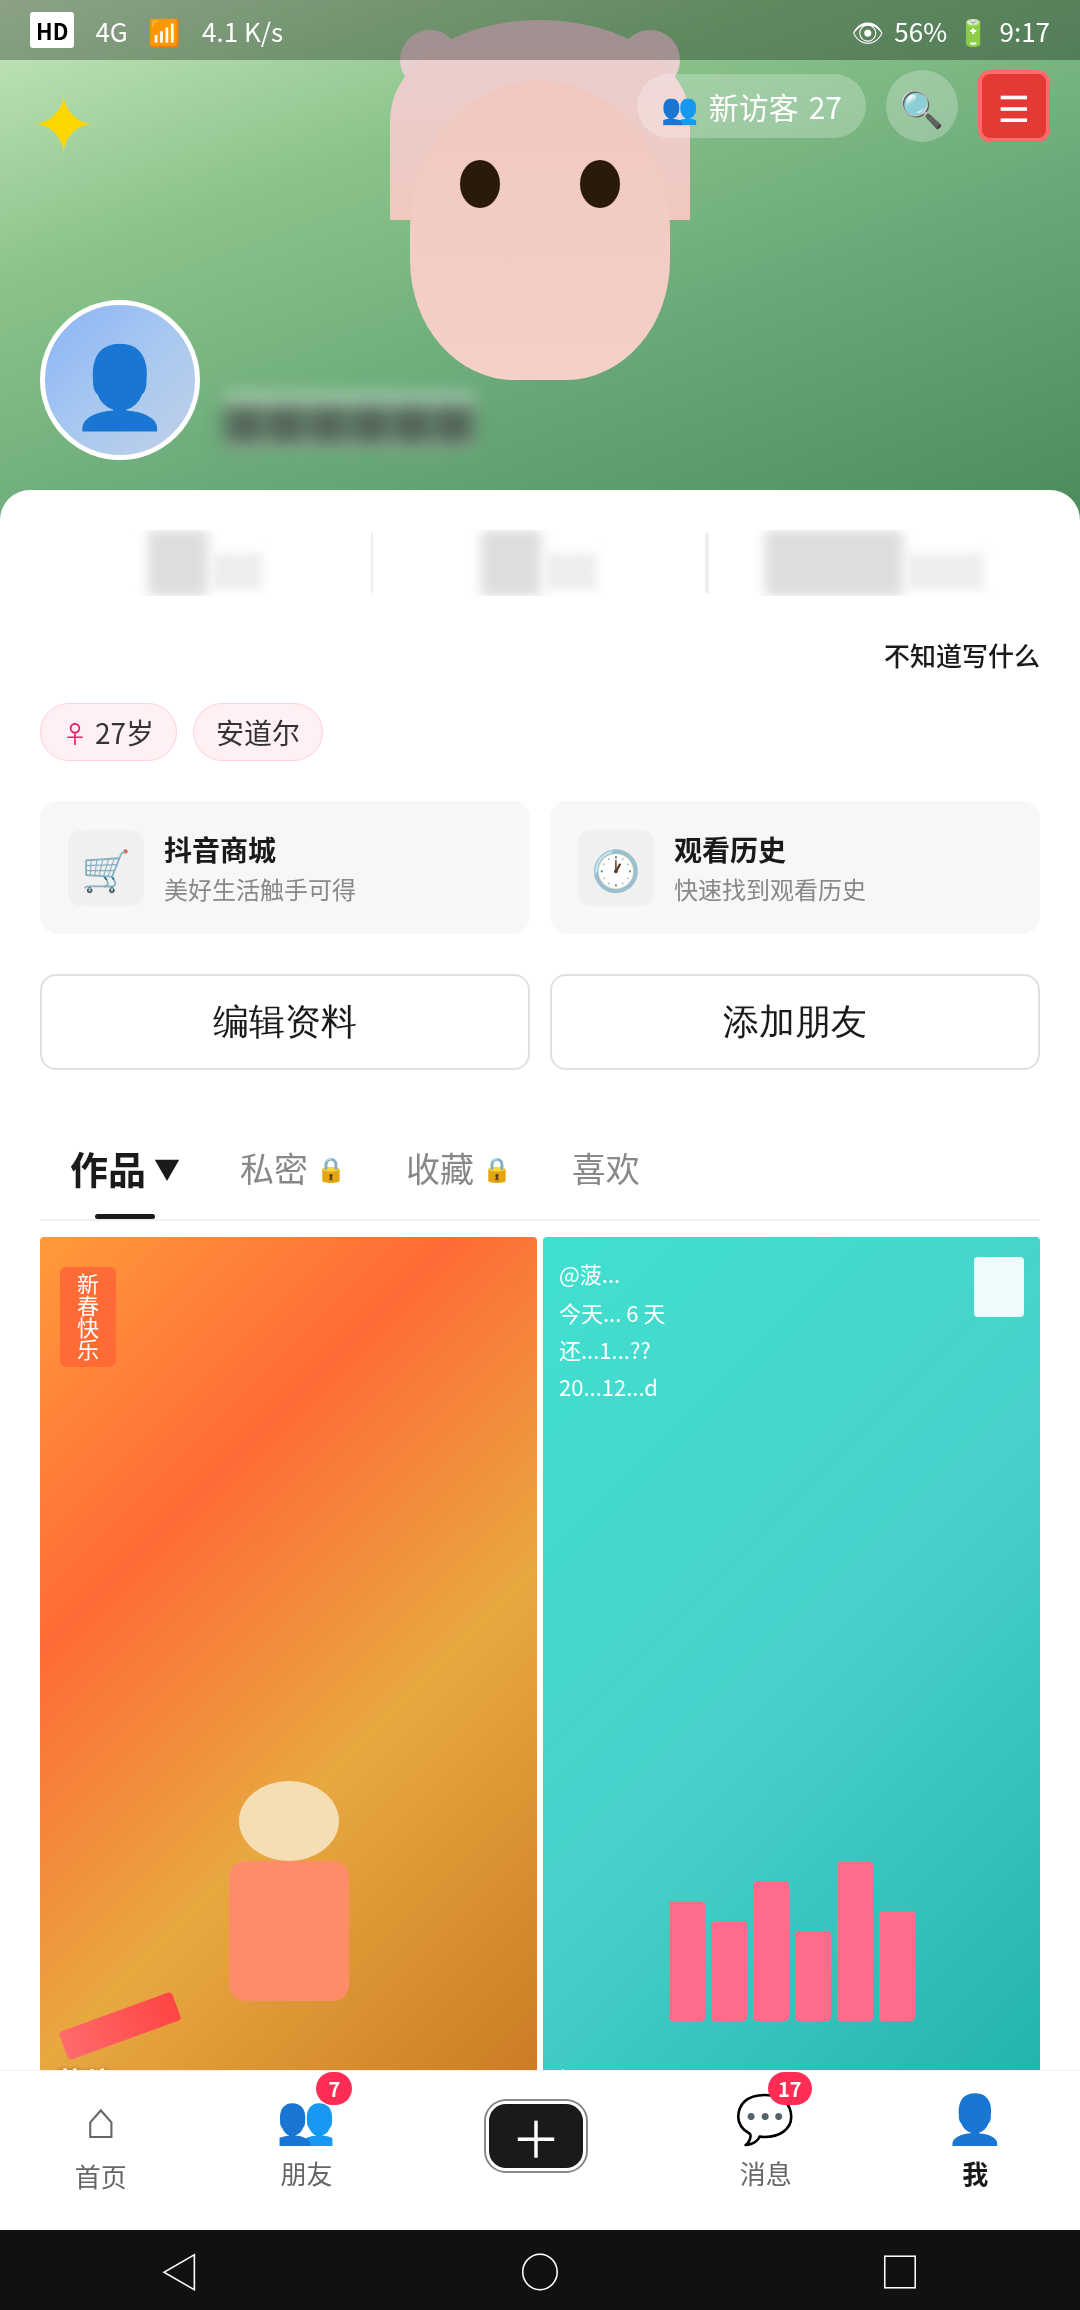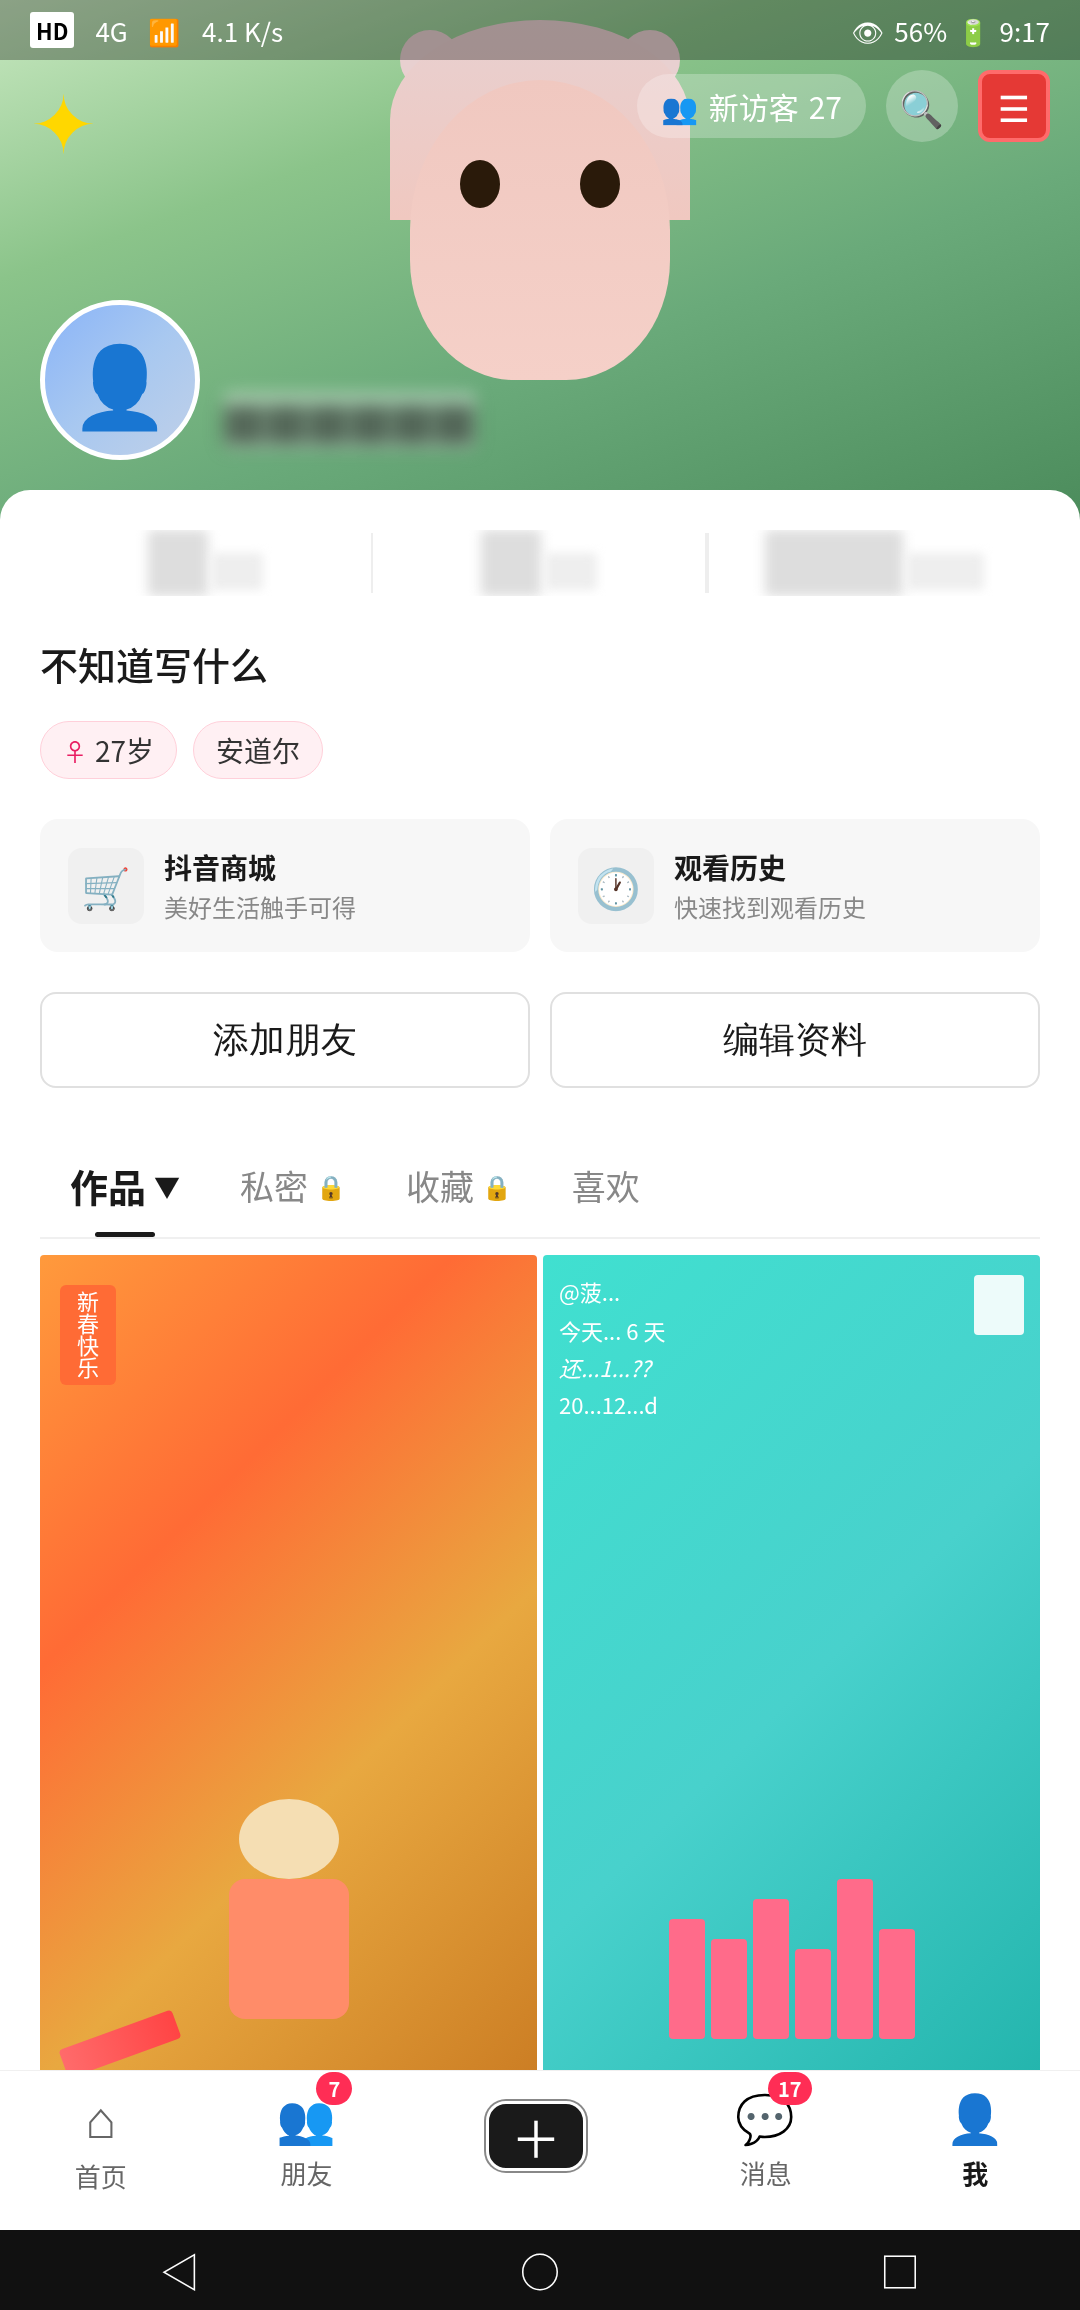--- a/index.html
+++ b/index.html
@@ -230,24 +230,25 @@
       display: inline-block;
       background: #eee;
       border-radius: 4px;
       color: transparent;
       filter: blur(5px);
       min-width: 50px;
     }
 
     
     .bio {
-      font-size: 38px;
+      font-size: 26px;
       color: #1a1a1a;
       font-weight: 500;
       margin-bottom: 30px;
+      text-align: right;
     }
 
     
     .tags-row {
       display: flex;
       gap: 16px;
       flex-wrap: wrap;
       margin-bottom: 40px;
     }
     .tag {
@@ -607,22 +608,22 @@
     <div class="quick-action-card">
       <div class="qa-icon">🕐</div>
       <div class="qa-text">
         <div class="qa-title">观看历史</div>
         <div class="qa-subtitle">快速找到观看历史</div>
       </div>
     </div>
   </div>
 
   <div class="action-buttons">
+    <button class="action-btn">编辑资料</button>
     <button class="action-btn">添加朋友</button>
-    <button class="action-btn">编辑资料</button>
   </div>
 
   <div class="tabs-row">
     <div class="tab active">
       <span>作品</span>
       <span style="font-size:26px;">▼</span>
     </div>
     <div class="tab">
       <span>私密</span>
       <span class="tab-lock">🔒</span>
@@ -652,21 +653,21 @@
       <div class="video-label">草稿 2</div>
     </div>
 
     <div class="video-thumb video-thumb-2">
 
       <div class="video-bookmark"></div>
 
       <div class="video-overlay-text">
         <div style="font-size:22px;margin-bottom:6px;">@菠...</div>
         <div style="font-size:22px;margin-bottom:4px;">今天... 6 天</div>
-        <div style="font-size:22px;margin-bottom:4px;font-style:italic;">还...1...??</div>
+        <div style="font-size:22px;margin-bottom:4px;">还...1...??</div>
         <div style="font-size:22px;">20...12...d</div>
       </div>
 
       <div class="domino-container">
         <div class="domino" style="height:120px;"></div>
         <div class="domino" style="height:100px;"></div>
         <div class="domino" style="height:140px;"></div>
         <div class="domino" style="height:90px;"></div>
         <div class="domino" style="height:160px;"></div>
         <div class="domino" style="height:110px;"></div>

